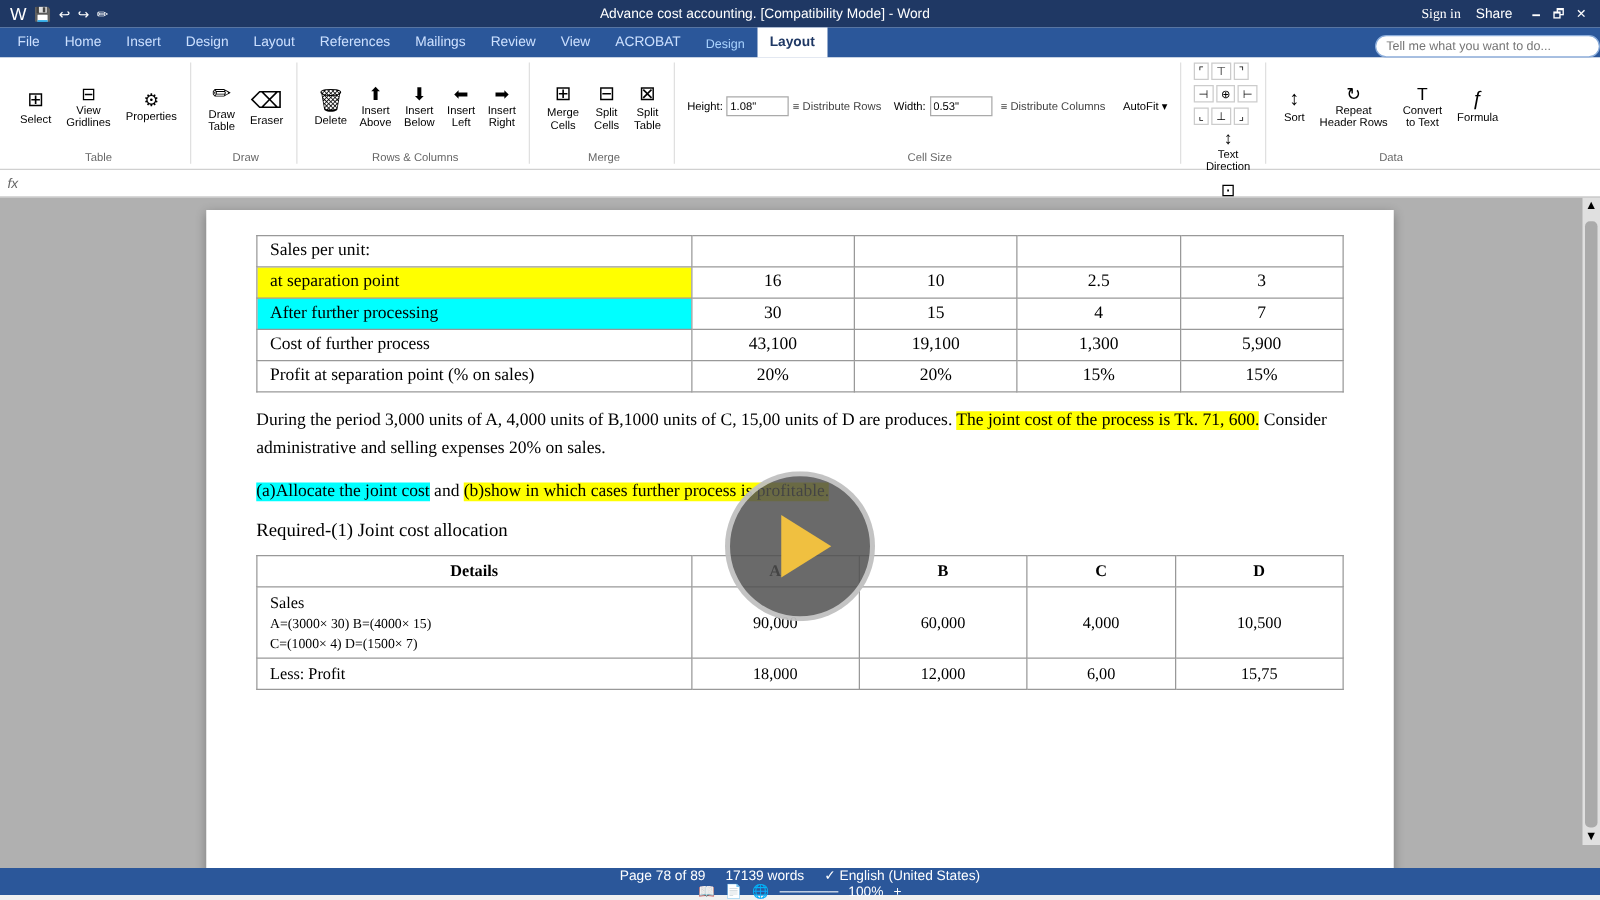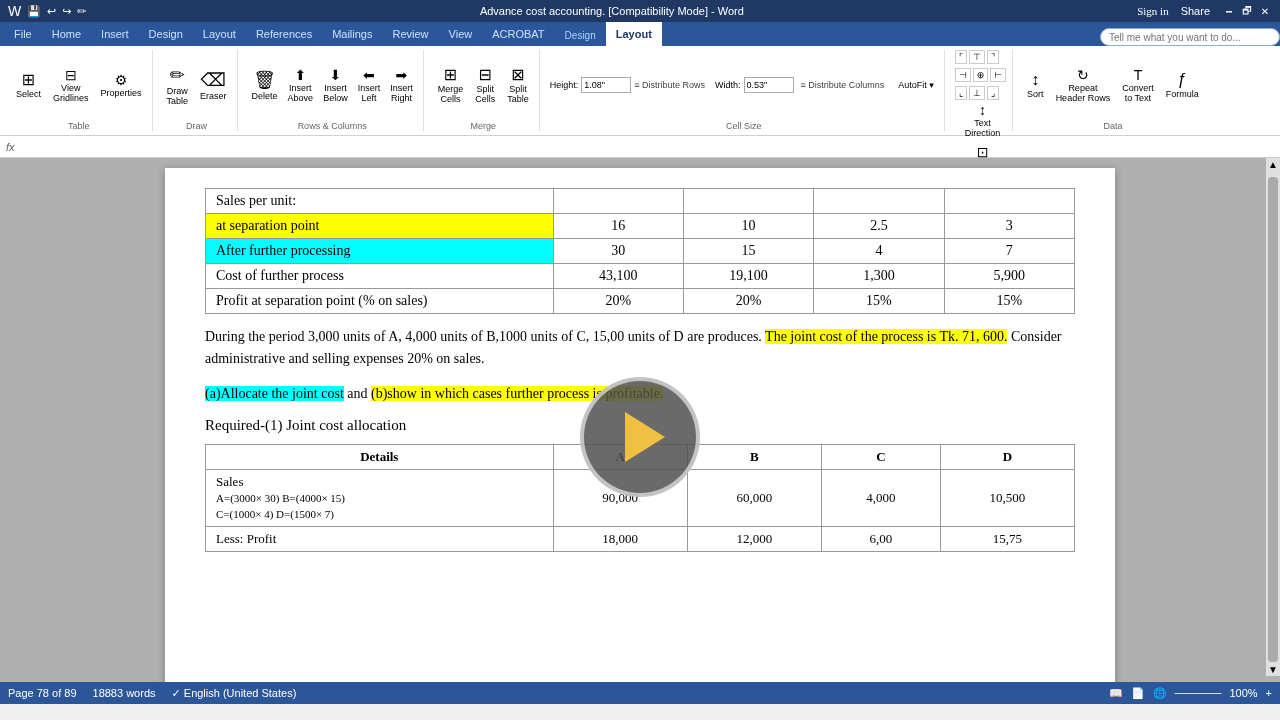--- a/index.html
+++ b/index.html
@@ -228,22 +228,23 @@
       background: #2b579a;
       color: white;
       height: 22px;
       display: flex;
       align-items: center;
       justify-content: space-between;
       padding: 0 8px;
       font-family: 'Segoe UI', sans-serif;
       font-size: 11px;
       position: fixed;
-      bottom: 16px;
+      bottom: 4px;
       width: 1280px;
+      flex-direction: column;
     }
     .status-left { display: flex; align-items: center; gap: 16px; }
     .status-right { display: flex; align-items: center; gap: 8px; }
   </style>
 </head>
 <body>
 
 <div class="title-bar">
   <div class="title-bar-left">
     <span style="font-size:14px;">W</span>
@@ -528,21 +529,21 @@
   <div style="position:absolute; right:0; top:0; bottom:22px; width:14px; background:#e0e0e0; display:flex; flex-direction:column; align-items:center;">
     <div style="width:12px; height:12px; text-align:center; font-size:10px; cursor:pointer; margin-top:1px;">▲</div>
     <div style="flex:1; width:10px; margin:2px auto; background:#aaa; border-radius:4px; height:60px; margin-top:40%;"></div>
     <div style="width:12px; height:12px; text-align:center; font-size:10px; cursor:pointer;">▼</div>
   </div>
 </div>
 
 <div class="status-bar">
   <div class="status-left">
     <span>Page 78 of 89</span>
-    <span>18883 words</span>
+    <span>17139 words</span>
     <span>
       <span>✓</span>
       <span>English (United States)</span>
     </span>
   </div>
   <div class="status-right">
     <span style="cursor:pointer;">📖</span>
     <span style="cursor:pointer;">📄</span>
     <span style="cursor:pointer;">🌐</span>
     <span style="cursor:pointer;">──────</span>

